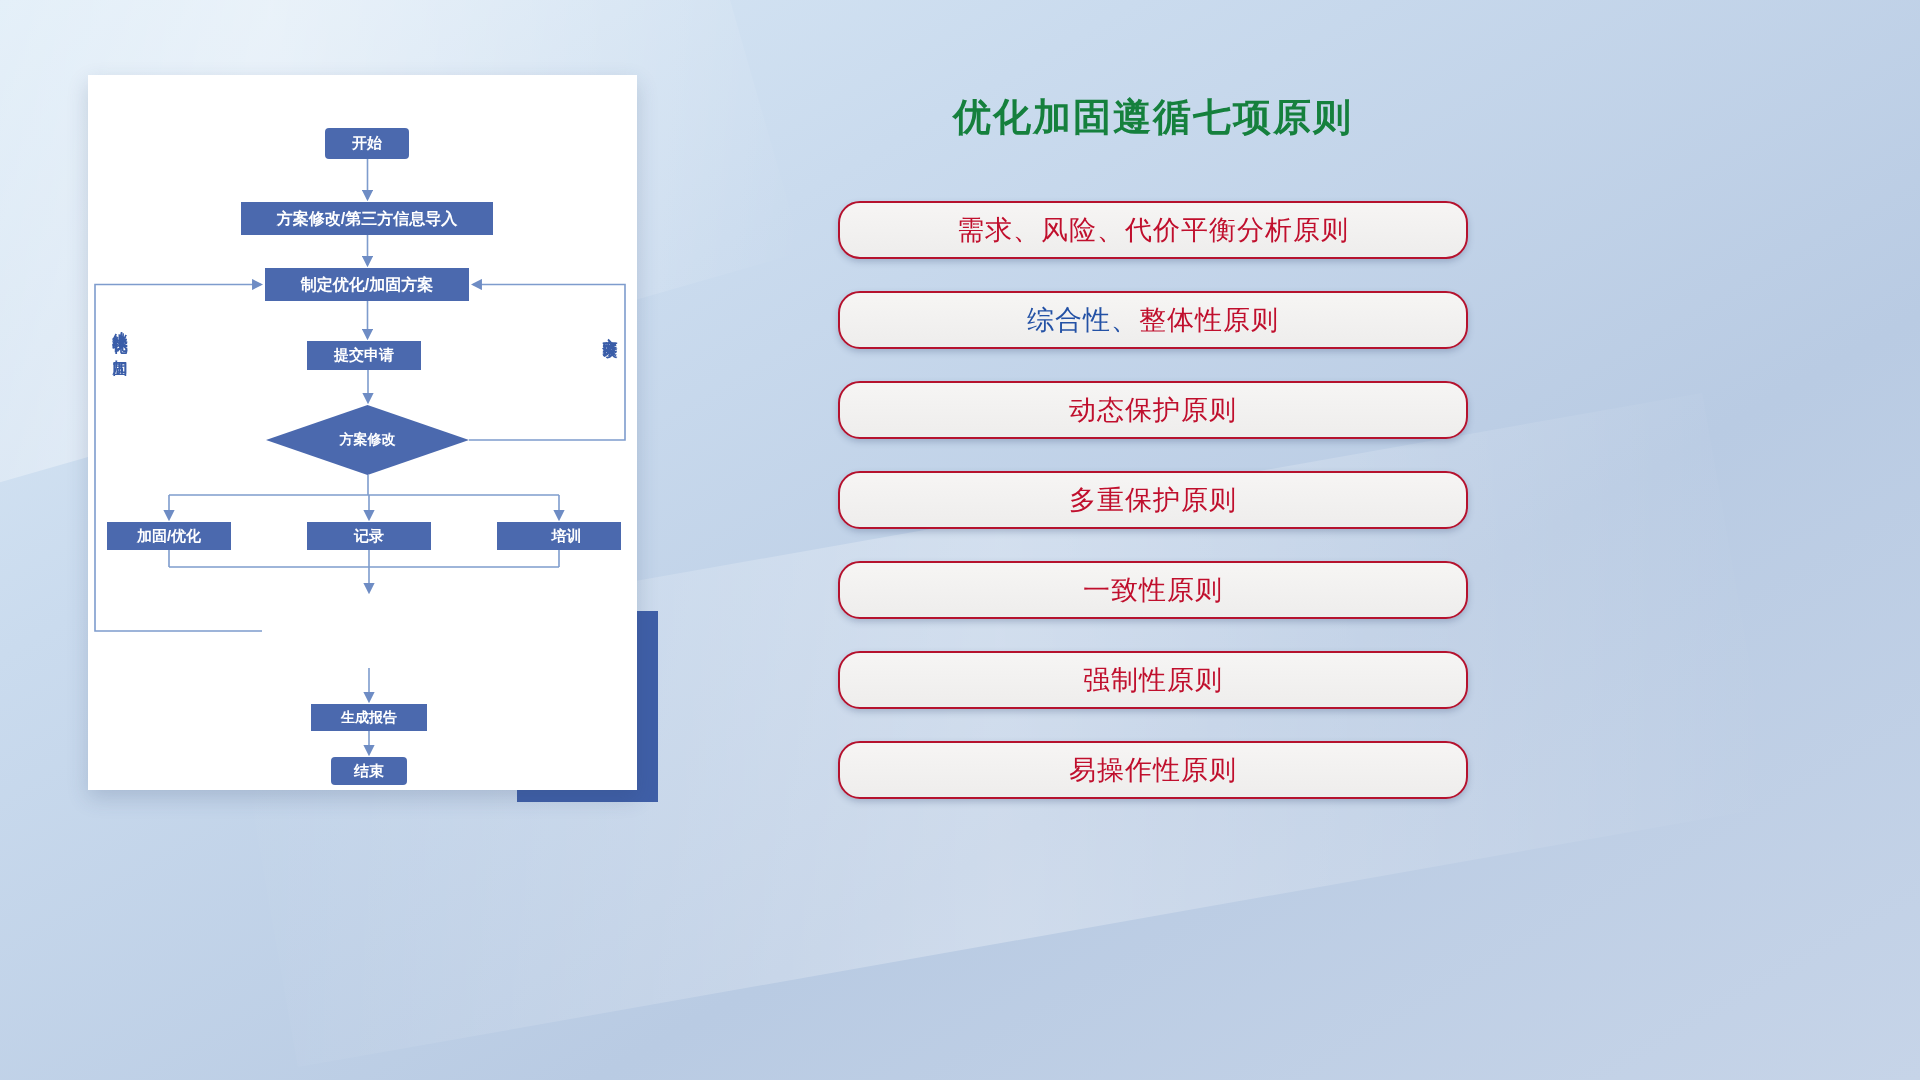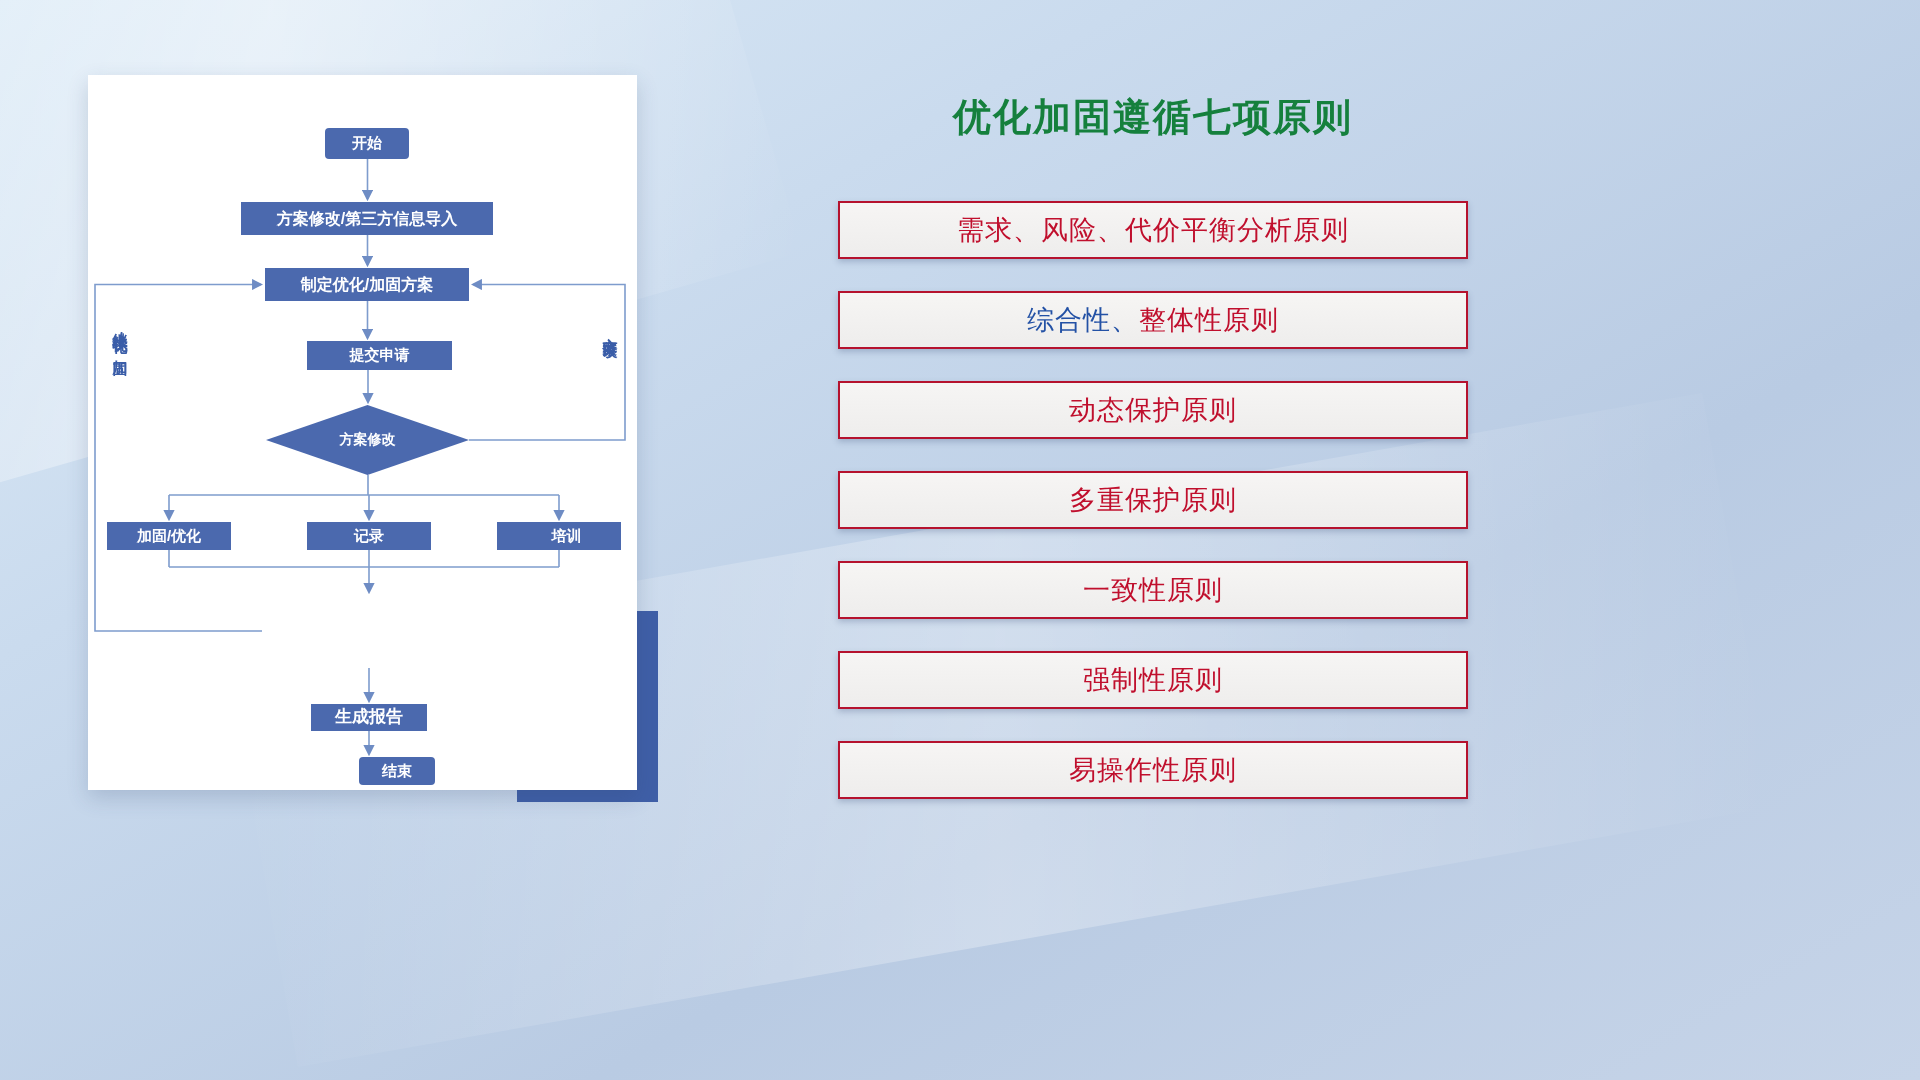--- a/index.html
+++ b/index.html
@@ -26,41 +26,41 @@
 
   .node { position:absolute; background:#4b69ae; color:#ffffff; font-weight:bold;
     display:flex; align-items:center; justify-content:center; text-align:center;
     font-size:15px; line-height:1.1; z-index:3; }
   .rounded { border-radius:4px; }
   .diamond { clip-path:polygon(50% 0,100% 50%,50% 100%,0 50%); font-size:14px; }
 
   .n-start   { left:237px; top:53px;  width:84px;  height:31px; }
   .n-risk    { left:153px; top:127px; width:252px; height:33px; font-size:16px; }
   .n-plan    { left:177px; top:193px; width:204px; height:33px; font-size:16px; }
-  .n-submit  { left:219px; top:266px; width:145px; height:29px; }
+  .n-submit  { left:219px; top:266px; width:114px; height:29px; }
   .n-owner   { left:178px; top:330px; width:203px; height:70px; }
   .n-harden  { left:19px;  top:447px; width:124px; height:28px; }
   .n-record  { left:219px; top:447px; width:124px; height:28px; }
   .n-train   { left:409px; top:447px; width:124px; height:28px;padding-left:15px; }
   .n-check   { left:174px; top:520px; width:213px; height:73px; }
-  .n-report  { left:223px; top:629px; width:116px; height:27px; font-size:17px;font-family:Liberation Serif, serif; }
-  .n-end     { left:243px; top:682px; width:76px;  height:28px;margin-left:28px; }
+  .n-report  { left:223px; top:629px; width:116px; height:27px; font-size:14px;font-family:Liberation Serif, serif; }
+  .n-end     { left:243px; top:682px; width:76px;  height:28px; }
 
   .vlabel { position:absolute; writing-mode:vertical-rl; text-orientation:upright;
     color:#3a5da8; font-weight:bold; font-size:15px; letter-spacing:2px; z-index:3; }
   .vlabel-left  { left:22px;  top:246px; }
   .vlabel-right { left:512px; top:250px; }
 
   
   .principles-panel { position:absolute; left:838px; top:92px; width:630px; }
   .p-title { text-align:center; font-size:38px; font-weight:bold; color:#15803d;
     letter-spacing:2px; margin-bottom:58px; }
   .p-rows { display:flex; flex-direction:column; gap:32px; }
   .p-row { height:58px; background:linear-gradient(#f6f5f4,#eeedec);
-    border:2px solid #b5122e; border-radius:0;
+    border:2px solid #b5122e; border-radius:22px;
     display:flex; align-items:center; justify-content:center;
     font-size:27px; letter-spacing:1px;
     box-shadow:0 3px 6px rgba(70,90,130,.30); }
   .seg-blue { color:#2351a5; }
   .seg-red  { color:#c00f2d; }
 </style>
 </head>
 <body>
 
 <div class="streak streak-1"></div>

